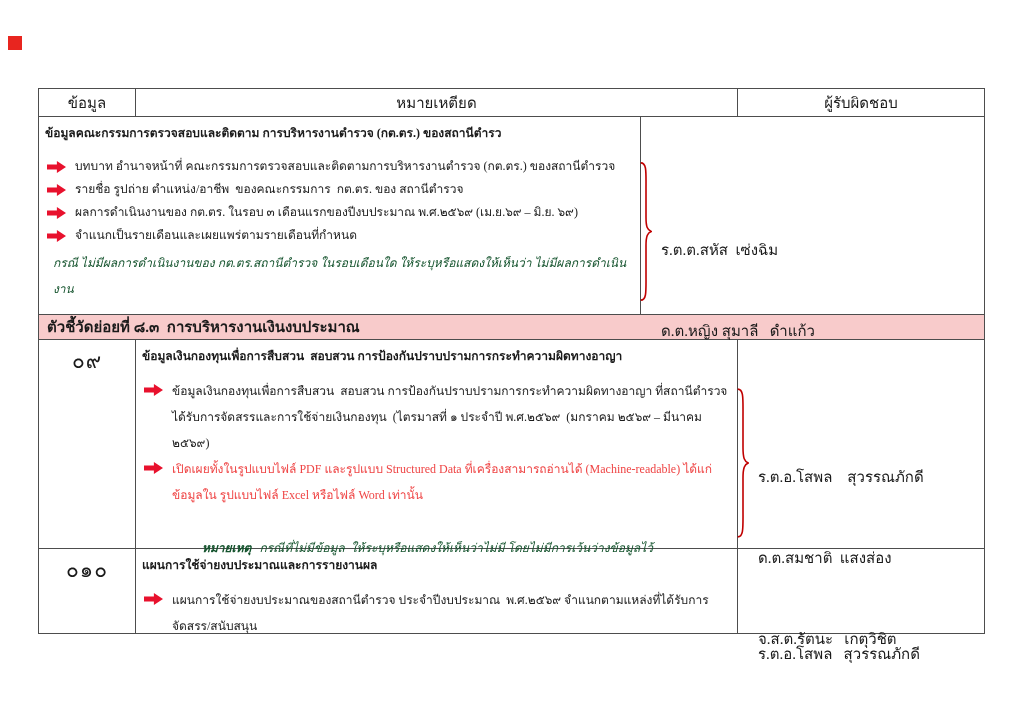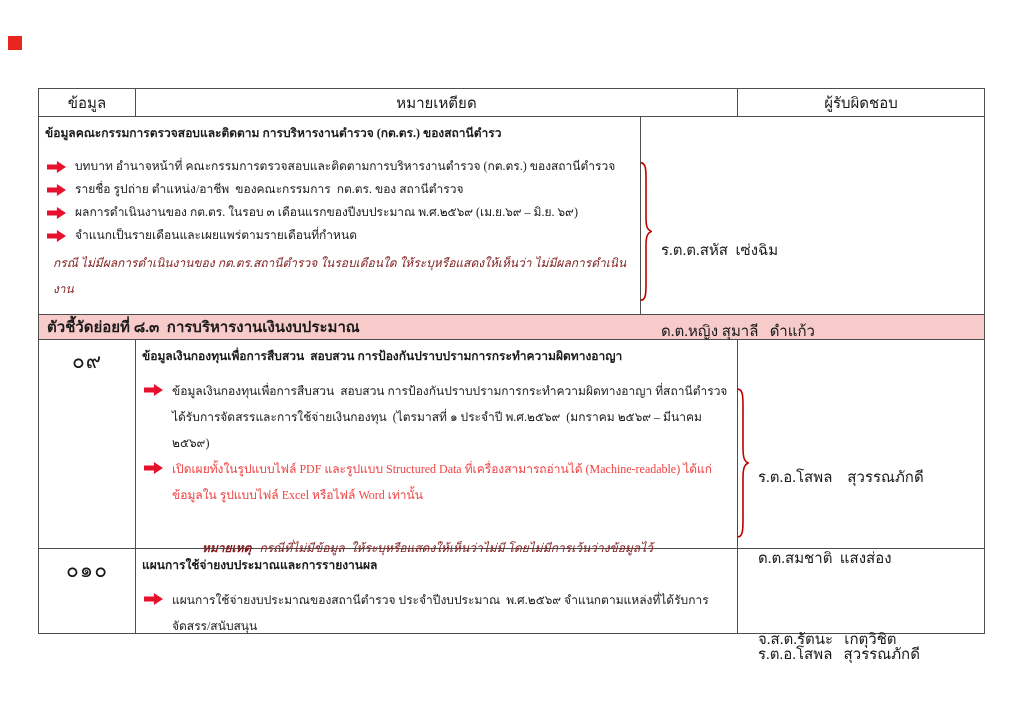--- a/index.html
+++ b/index.html
@@ -28,21 +28,21 @@
 
   .detail { padding:6px 8px 0 6px; font-size:12px; }
   .row-title { font-weight:bold; line-height:20px; margin-bottom:12px; white-space:pre-wrap; }
 
   .bullet { display:flex; align-items:flex-start; }
   .btxt { white-space:pre-wrap; line-height:23px; }
   .arrow-icon { flex:0 0 19px; width:19px; height:12px; margin:6px 9px 0 2px;
     background:#e8112d; border-radius:1px;
     clip-path:polygon(0% 30%, 52% 30%, 52% 0%, 100% 50%, 52% 100%, 52% 70%, 0% 70%); }
 
-  .note-blue { color:#7f1d1d; font-style:italic; line-height:26px; white-space:pre-wrap; }
+  .note-blue { color:#14532d; font-style:italic; line-height:26px; white-space:pre-wrap; }
   .row-08 .note-blue { margin:3px 0 0 8px; }
   .row-09 .note-blue { margin:1px 0 0 30px; }
   .note-label { font-weight:bold; margin-right:8px; }
 
   .red-text { color:#ef4444; }
   .r9-btxt { line-height:26px; }
 
   .band-row { height:25px; background:#f8cbcb; }
   .band-label { display:flex; align-items:center; height:100%; padding-left:8px;
     font-weight:bold; font-size:15px; white-space:pre-wrap; }

